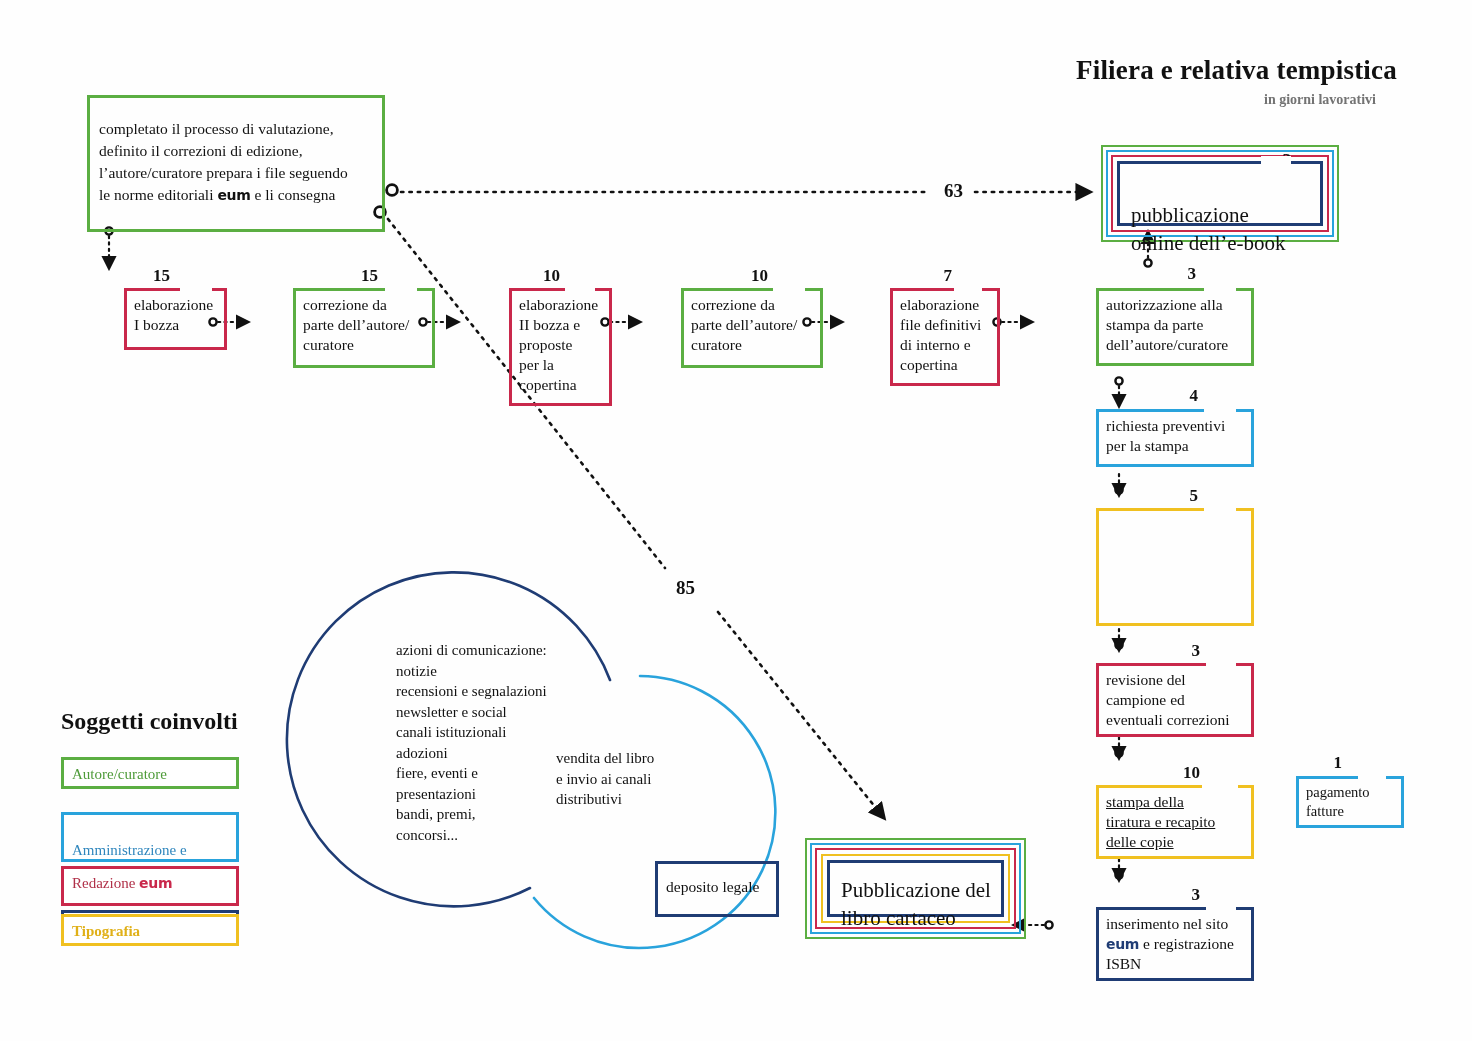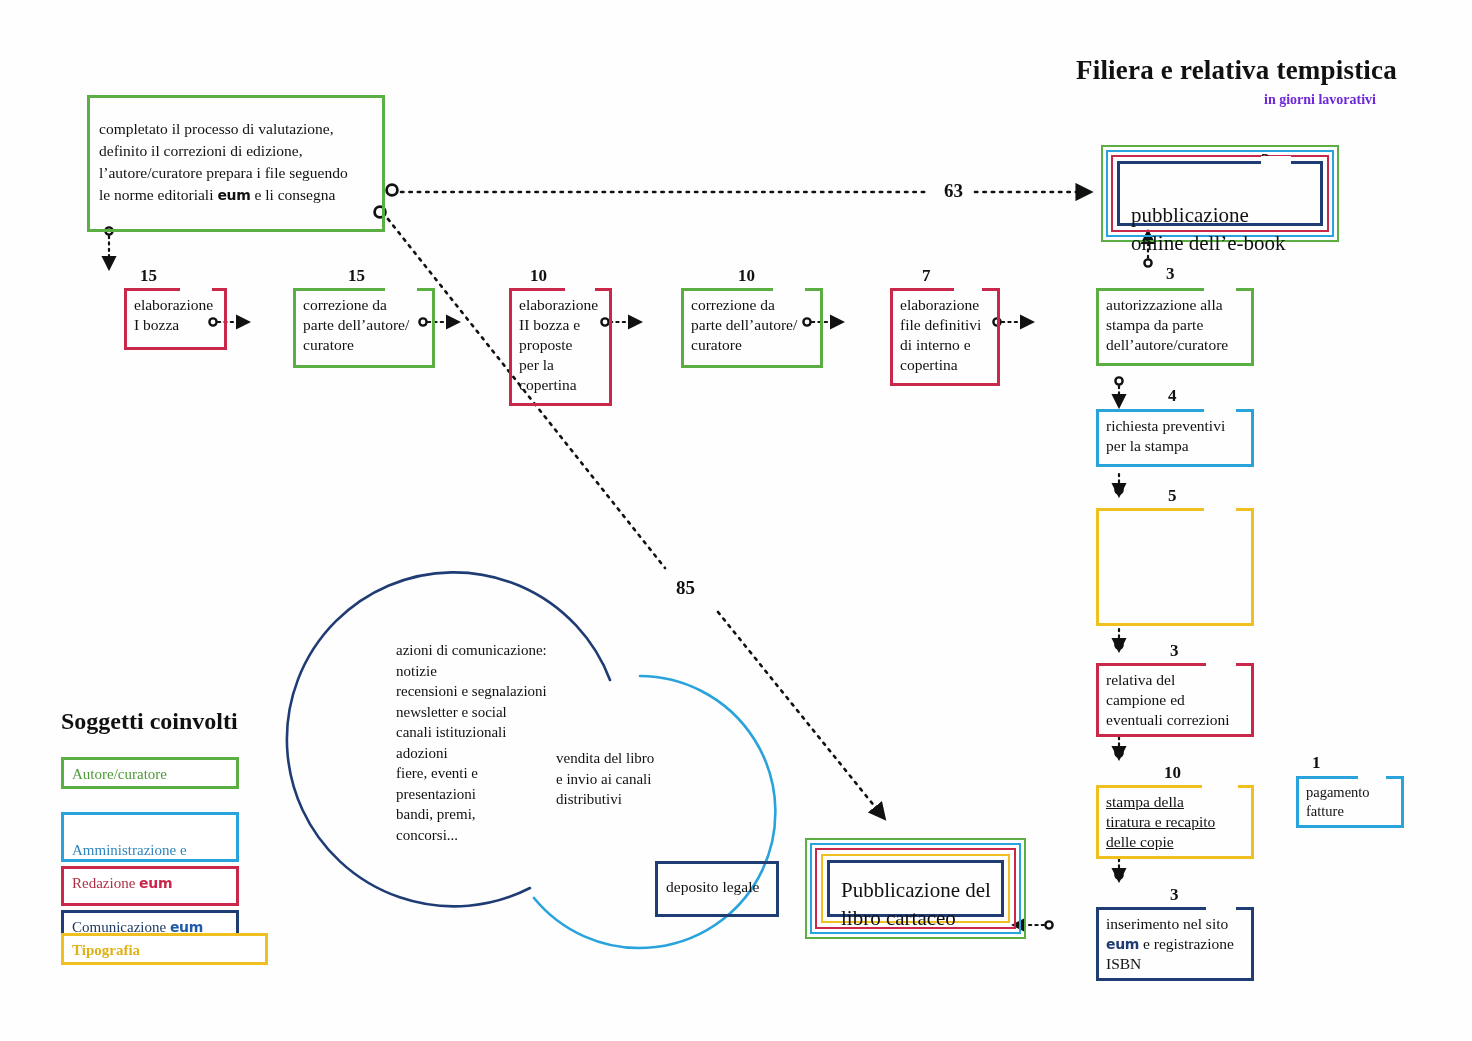--- a/index.html
+++ b/index.html
@@ -36,21 +36,21 @@
     font-size: 27px;
     letter-spacing: 0.2px;
     color: #111;
     white-space: nowrap;
   }
   .doc-subtitle {
     position: absolute;
     font-family: "Liberation Serif", "DejaVu Serif", serif;
     font-weight: bold;
     font-size: 14px;
-    color: #6d28d9;
+    color: #737373;
     white-space: nowrap;
   }
   .legend-title {
     position: absolute;
     font-family: "Liberation Serif", "DejaVu Serif", serif;
     font-weight: bold;
     font-size: 24px;
     color: #111;
     white-space: nowrap;
   }
@@ -83,21 +83,21 @@
     font-size: 15.5px;
     line-height: 20px;
     color: #111;
   }
   .daynum {
     position: absolute;
     font-family: "Liberation Serif", "DejaVu Serif", serif;
     font-weight: bold;
     font-size: 17px;
     color: #111;
-    text-align: left;
+    text-align: right;
   }
   .eum {
     font-family: "DejaVu Sans", "Liberation Sans", sans-serif;
     font-weight: bold;
     font-size: 14px;
     letter-spacing: -0.3px;
   }
 
   
   .pub {
@@ -320,21 +320,21 @@
   <div class="node" style="left:1068px; top:508px; width:158px; height:118px;">
     <div class="frame" style="border-color:#F0C020;"></div>
     <div class="notch" style="left:108px; width:32px;"></div>
   </div>
   <div class="daynum" style="left:1168px; top:486px; width:30px;">5</div>
 
   <div class="node" style="left:1068px; top:663px; width:158px; height:74px;">
     <div class="frame" style="border-color:#C9284B;"></div>
     <div class="notch" style="left:110px; width:30px;"></div>
     <div class="label">
-      <div style="white-space:pre-line;">relativa del
+      <div style="white-space:pre-line;">revisione del
 campione ed
 eventuali correzioni</div>
     </div>
   </div>
   <div class="daynum" style="left:1170px; top:641px; width:30px;">3</div>
 
   <div class="node" style="left:1068px; top:785px; width:158px; height:74px;">
     <div class="frame" style="border-color:#F0C020;"></div>
     <div class="notch" style="left:106px; width:36px;"></div>
     <div class="label">
@@ -429,17 +429,17 @@
       <span>Redazione </span><span class="eum" style="color:#C9284B;">eum</span>
     </div>
   </div>
 
   <div class="legend-item" style="left:61px; top:910px; width:178px; height:32px; border-color:#1F3C74;">
     <div class="ltext" style="color:#203A63;">
       <span>Comunicazione </span><span class="eum" style="color:#1F5BA8;">eum</span>
     </div>
   </div>
 
-  <div class="legend-item" style="left:61px; top:933px; width:207px; height:32px; border-color:#F0C020;">
+  <div class="legend-item" style="left:61px; top:914px; width:178px; height:32px; border-color:#F0C020;">
     <div class="ltext" style="color:#E0B018; font-weight:bold;">Tipografia</div>
   </div>
 
 </div>
 
 </body></html>

